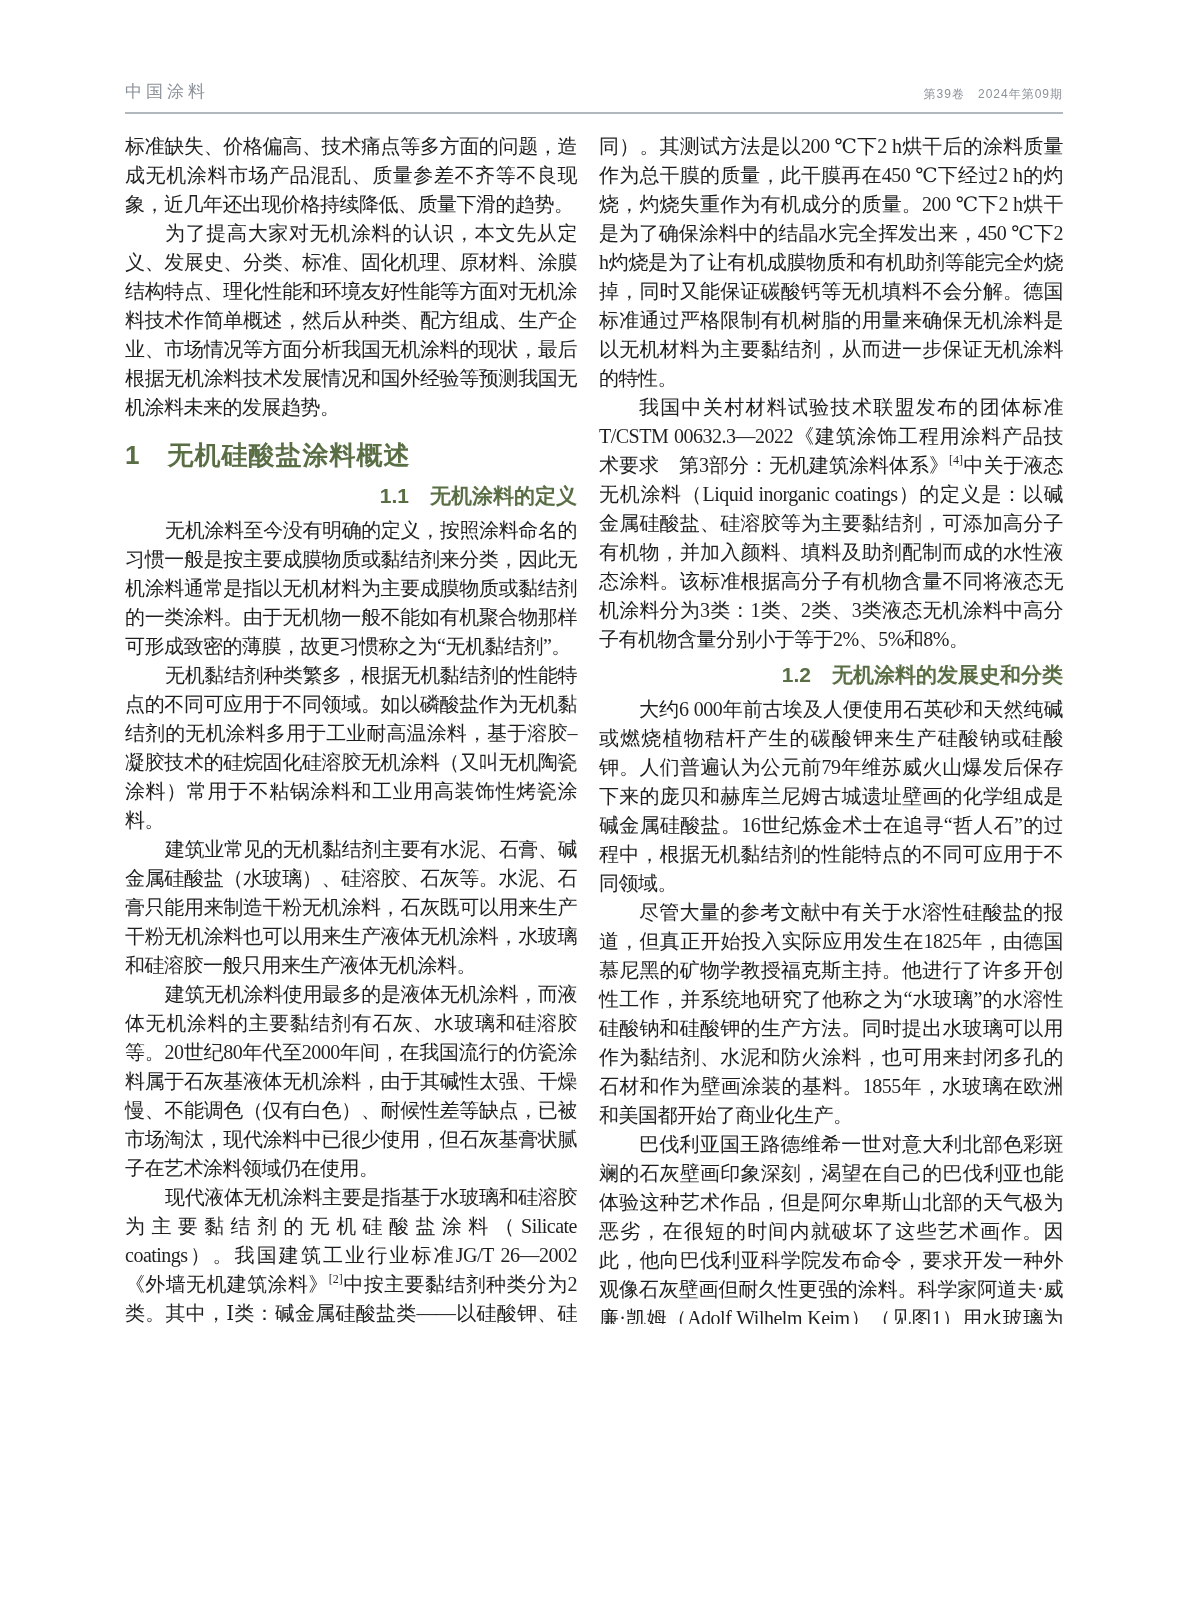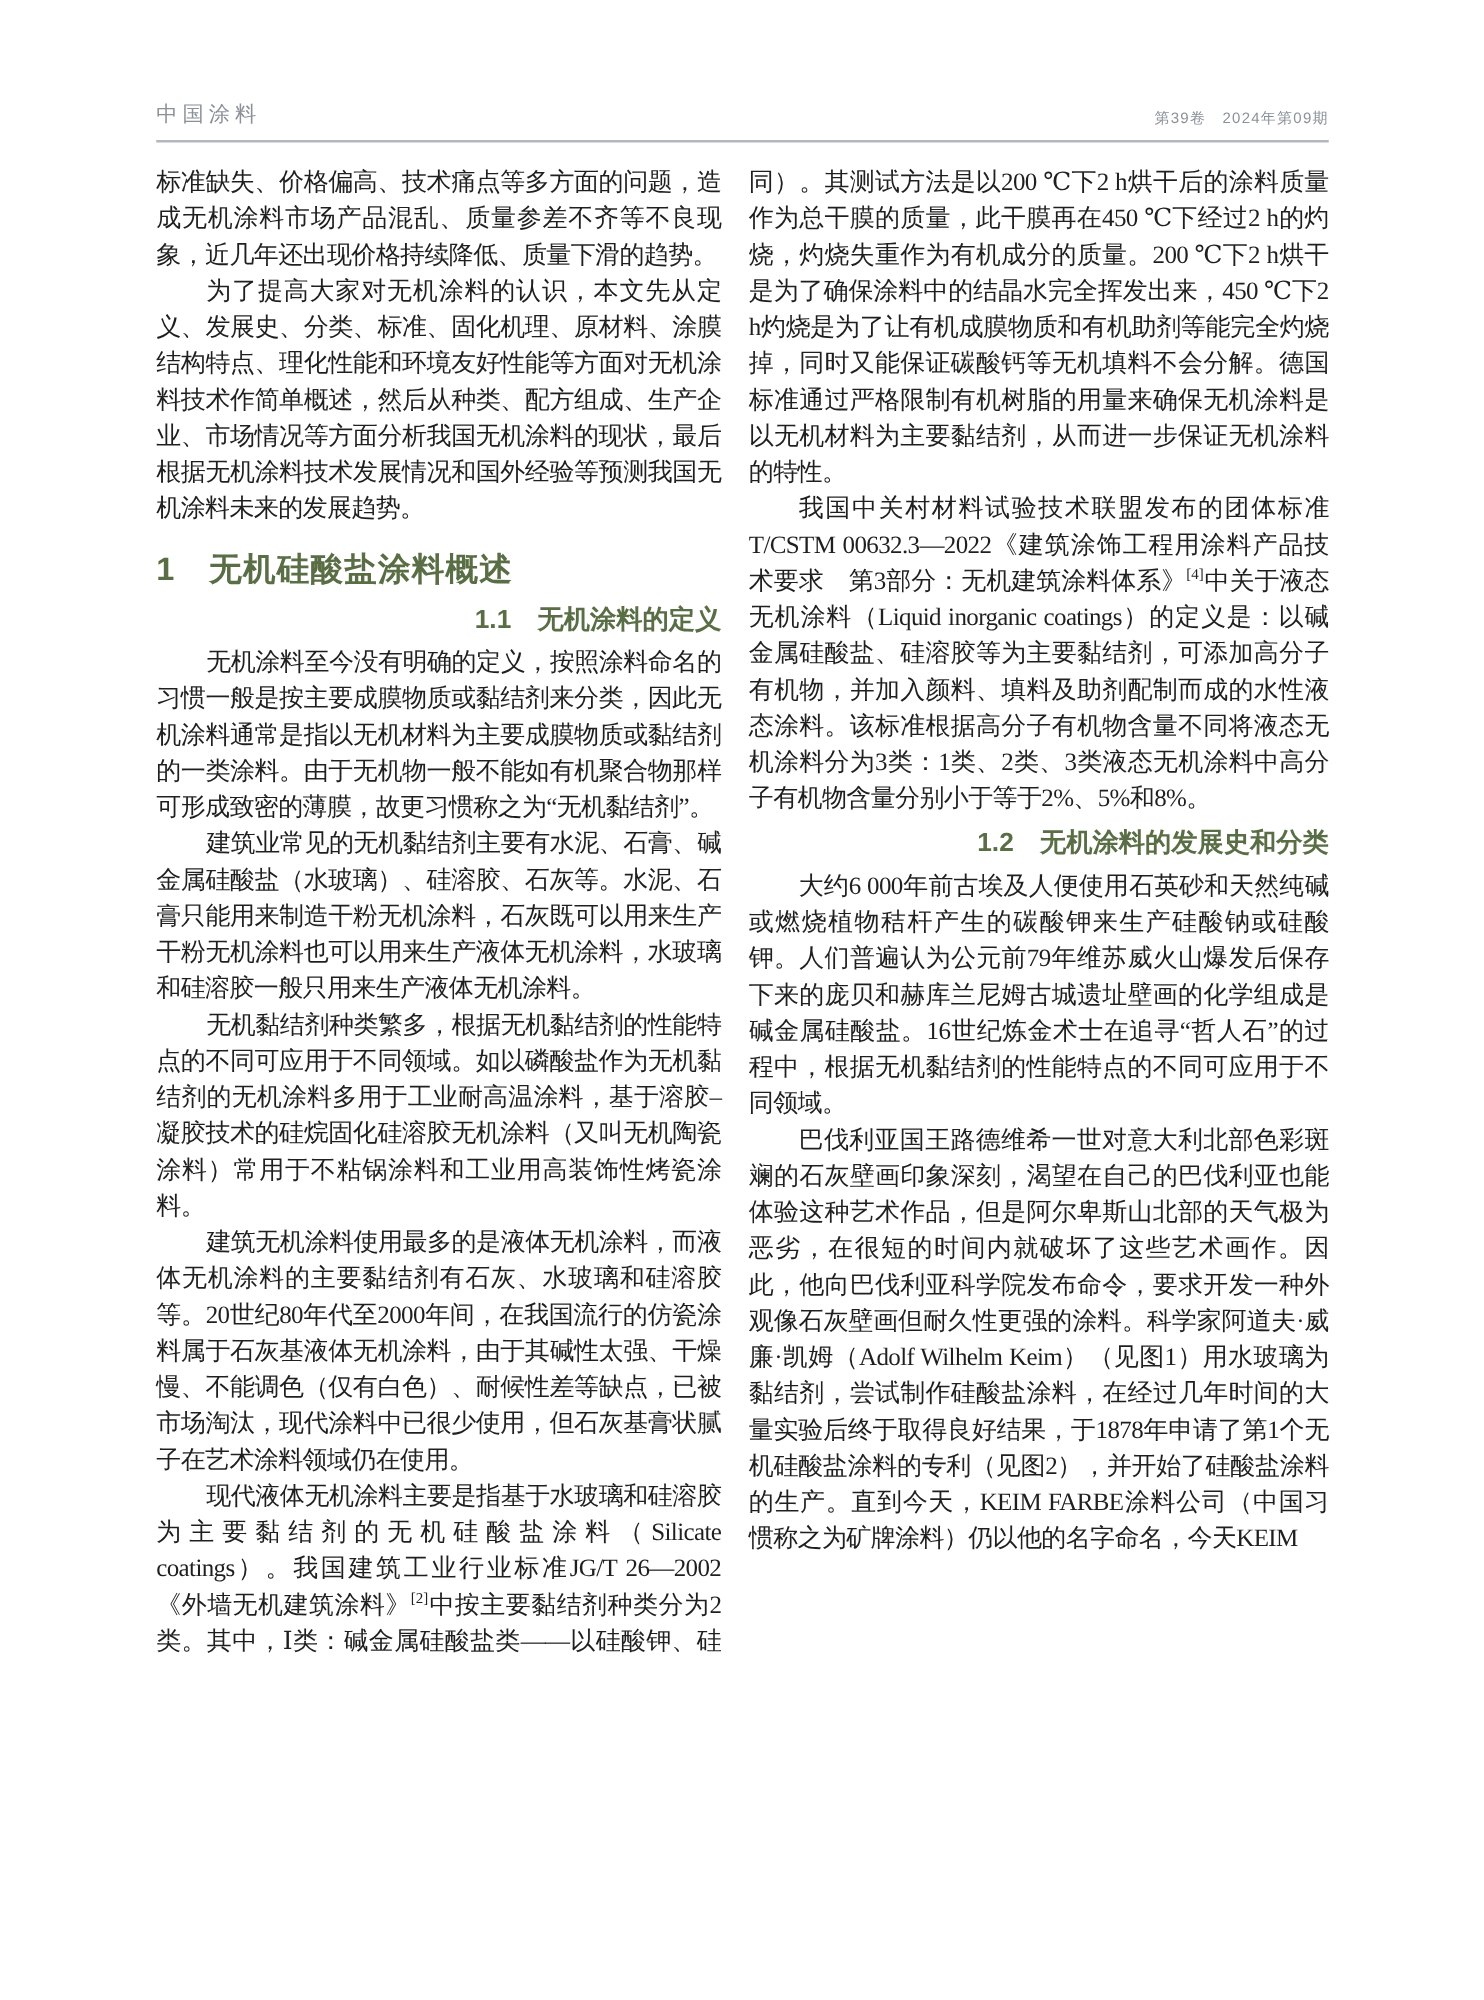--- a/index.html
+++ b/index.html
@@ -106,31 +106,32 @@
     <span class="issue-info">第39卷　2024年第09期</span>
   </div>
 
   <div class="columns">
     <div class="col col-left">
         <p class="para"><span>标准缺失、价格偏高、技术痛点等多方面的问题，造成无机涂料市场产品混乱、质量参差不齐等不良现象，近几年还出现价格持续降低、质量下滑的趋势。</span></p>
         <p class="para indent"><span>为了提高大家对无机涂料的认识，本文先从定义、发展史、分类、标准、固化机理、原材料、涂膜结构特点、理化性能和环境友好性能等方面对无机涂料技术作简单概述，然后从种类、配方组成、生产企业、市场情况等方面分析我国无机涂料的现状，最后根据无机涂料技术发展情况和国外经验等预测我国无机涂料未来的发展趋势。</span></p>
         <div class="h1">1　无机硅酸盐涂料概述</div>
         <div class="h2">1.1　无机涂料的定义</div>
         <p class="para indent"><span>无机涂料至今没有明确的定义，按照涂料命名的习惯一般是按主要成膜物质或黏结剂来分类，因此无机涂料通常是指以无机材料为主要成膜物质或黏结剂的一类涂料。由于无机物一般不能如有机聚合物那样可形成致密的薄膜，故更习惯称之为“无机黏结剂”。</span></p>
+        <p class="para indent"><span>无机黏结剂种类繁多，根据无机黏结剂的性能特点的不同可应用于不同领域。如以磷酸盐作为无机黏结剂的无机涂料多用于工业耐高温涂料，基于溶胶–凝胶技术的硅烷固化硅溶胶无机涂料（又叫无机陶瓷涂料）常用于不粘锅涂料和工业用高装饰性烤瓷涂料。</span></p>
         <p class="para indent"><span>建筑业常见的无机黏结剂主要有水泥、石膏、碱金属硅酸盐（水玻璃）、硅溶胶、石灰等。水泥、石膏只能用来制造干粉无机涂料，石灰既可以用来生产干粉无机涂料也可以用来生产液体无机涂料，水玻璃和硅溶胶一般只用来生产液体无机涂料。</span></p>
-        <p class="para indent"><span>无机黏结剂种类繁多，根据无机黏结剂的性能特点的不同可应用于不同领域。如以磷酸盐作为无机黏结剂的无机涂料多用于工业耐高温涂料，基于溶胶–凝胶技术的硅烷固化硅溶胶无机涂料（又叫无机陶瓷涂料）常用于不粘锅涂料和工业用高装饰性烤瓷涂料。</span></p>
         <p class="para indent"><span>建筑无机涂料使用最多的是液体无机涂料，而液体无机涂料的主要黏结剂有石灰、水玻璃和硅溶胶等。20世纪80年代至2000年间，在我国流行的仿瓷涂料属于石灰基液体无机涂料，由于其碱性太强、干燥慢、不能调色（仅有白色）、耐候性差等缺点，已被市场淘汰，现代涂料中已很少使用，但石灰基膏状腻子在艺术涂料领域仍在使用。</span></p>
         <p class="para indent"><span>现代液体无机涂料主要是指基于水玻璃和硅溶胶为主要黏结剂的无机硅酸盐涂料（Silicate coatings）。我国建筑工业行业标准JG/T 26—2002《外墙无机建筑涂料》</span><sup>[2]</sup><span>中按主要黏结剂种类分为2类。其中，Ⅰ类：碱金属硅酸盐类——以硅酸钾、硅酸钠等碱金属硅酸盐为主要黏结剂，加入颜料、填料和助剂配制而成。Ⅱ类：硅溶胶类——以硅溶胶为主要黏结剂加入适量的合成树脂乳液、颜料、填料和助剂配制而成。</span></p>
         <p class="para indent"><span>无机涂料最发达的欧洲通常采用德国标准DIN 18363</span><sup>[3]</sup><span>，该标准要求硅酸盐乳胶涂料中的有机成分的质量固含量不超过总干膜质量的5%（质量分数，后</span></p>
       </div>
     <div class="col col-right">
         <p class="para"><span>同）。其测试方法是以200 ℃下2 h烘干后的涂料质量作为总干膜的质量，此干膜再在450 ℃下经过2 h的灼烧，灼烧失重作为有机成分的质量。200 ℃下2 h烘干是为了确保涂料中的结晶水完全挥发出来，450 ℃下2 h灼烧是为了让有机成膜物质和有机助剂等能完全灼烧掉，同时又能保证碳酸钙等无机填料不会分解。德国标准通过严格限制有机树脂的用量来确保无机涂料是以无机材料为主要黏结剂，从而进一步保证无机涂料的特性。</span></p>
         <p class="para indent"><span>我国中关村材料试验技术联盟发布的团体标准T/CSTM 00632.3—2022《建筑涂饰工程用涂料产品技术要求　第3部分：无机建筑涂料体系》</span><sup>[4]</sup><span>中关于液态无机涂料（Liquid inorganic coatings）的定义是：以碱金属硅酸盐、硅溶胶等为主要黏结剂，可添加高分子有机物，并加入颜料、填料及助剂配制而成的水性液态涂料。该标准根据高分子有机物含量不同将液态无机涂料分为3类：1类、2类、3类液态无机涂料中高分子有机物含量分别小于等于2%、5%和8%。</span></p>
         <div class="h2">1.2　无机涂料的发展史和分类</div>
         <p class="para indent"><span>大约6 000年前古埃及人便使用石英砂和天然纯碱或燃烧植物秸杆产生的碳酸钾来生产硅酸钠或硅酸钾。人们普遍认为公元前79年维苏威火山爆发后保存下来的庞贝和赫库兰尼姆古城遗址壁画的化学组成是碱金属硅酸盐。16世纪炼金术士在追寻“哲人石”的过程中，根据无机黏结剂的性能特点的不同可应用于不同领域。</span></p>
+        <p class="para indent"><span>尽管大量的参考文献中有关于水溶性硅酸盐的报道，但真正开始投入实际应用发生在1825年，由德国慕尼黑的矿物学教授福克斯主持。他进行了许多开创性工作，并系统地研究了他称之为“水玻璃”的水溶性硅酸钠和硅酸钾的生产方法。同时提出水玻璃可以用作为黏结剂、水泥和防火涂料，也可用来封闭多孔的石材和作为壁画涂装的基料。1855年，水玻璃在欧洲和美国都开始了商业化生产。</span></p>
         <p class="para indent"><span>巴伐利亚国王路德维希一世对意大利北部色彩斑斓的石灰壁画印象深刻，渴望在自己的巴伐利亚也能体验这种艺术作品，但是阿尔卑斯山北部的天气极为恶劣，在很短的时间内就破坏了这些艺术画作。因此，他向巴伐利亚科学院发布命令，要求开发一种外观像石灰壁画但耐久性更强的涂料。科学家阿道夫·威廉·凯姆（Adolf Wilhelm Keim）（见图1）用水玻璃为黏结剂，尝试制作硅酸盐涂料，在经过几年时间的大量实验后终于取得良好结果，于1878年申请了第1个无机硅酸盐涂料的专利（见图2），并开始了硅酸盐涂料的生产。直到今天，KEIM FARBE涂料公司（中国习惯称之为矿牌涂料）仍以他的名字命名，今天KEIM</span></p>
       </div>
   </div>
 
   <div class="footer">
     <span class="page-num">2</span>
     <span class="footer-bar"></span>
     <span class="footer-sec">
       <span class="sec-cn">技术进展</span>
       <span class="sec-en">Technical Progress</span>

